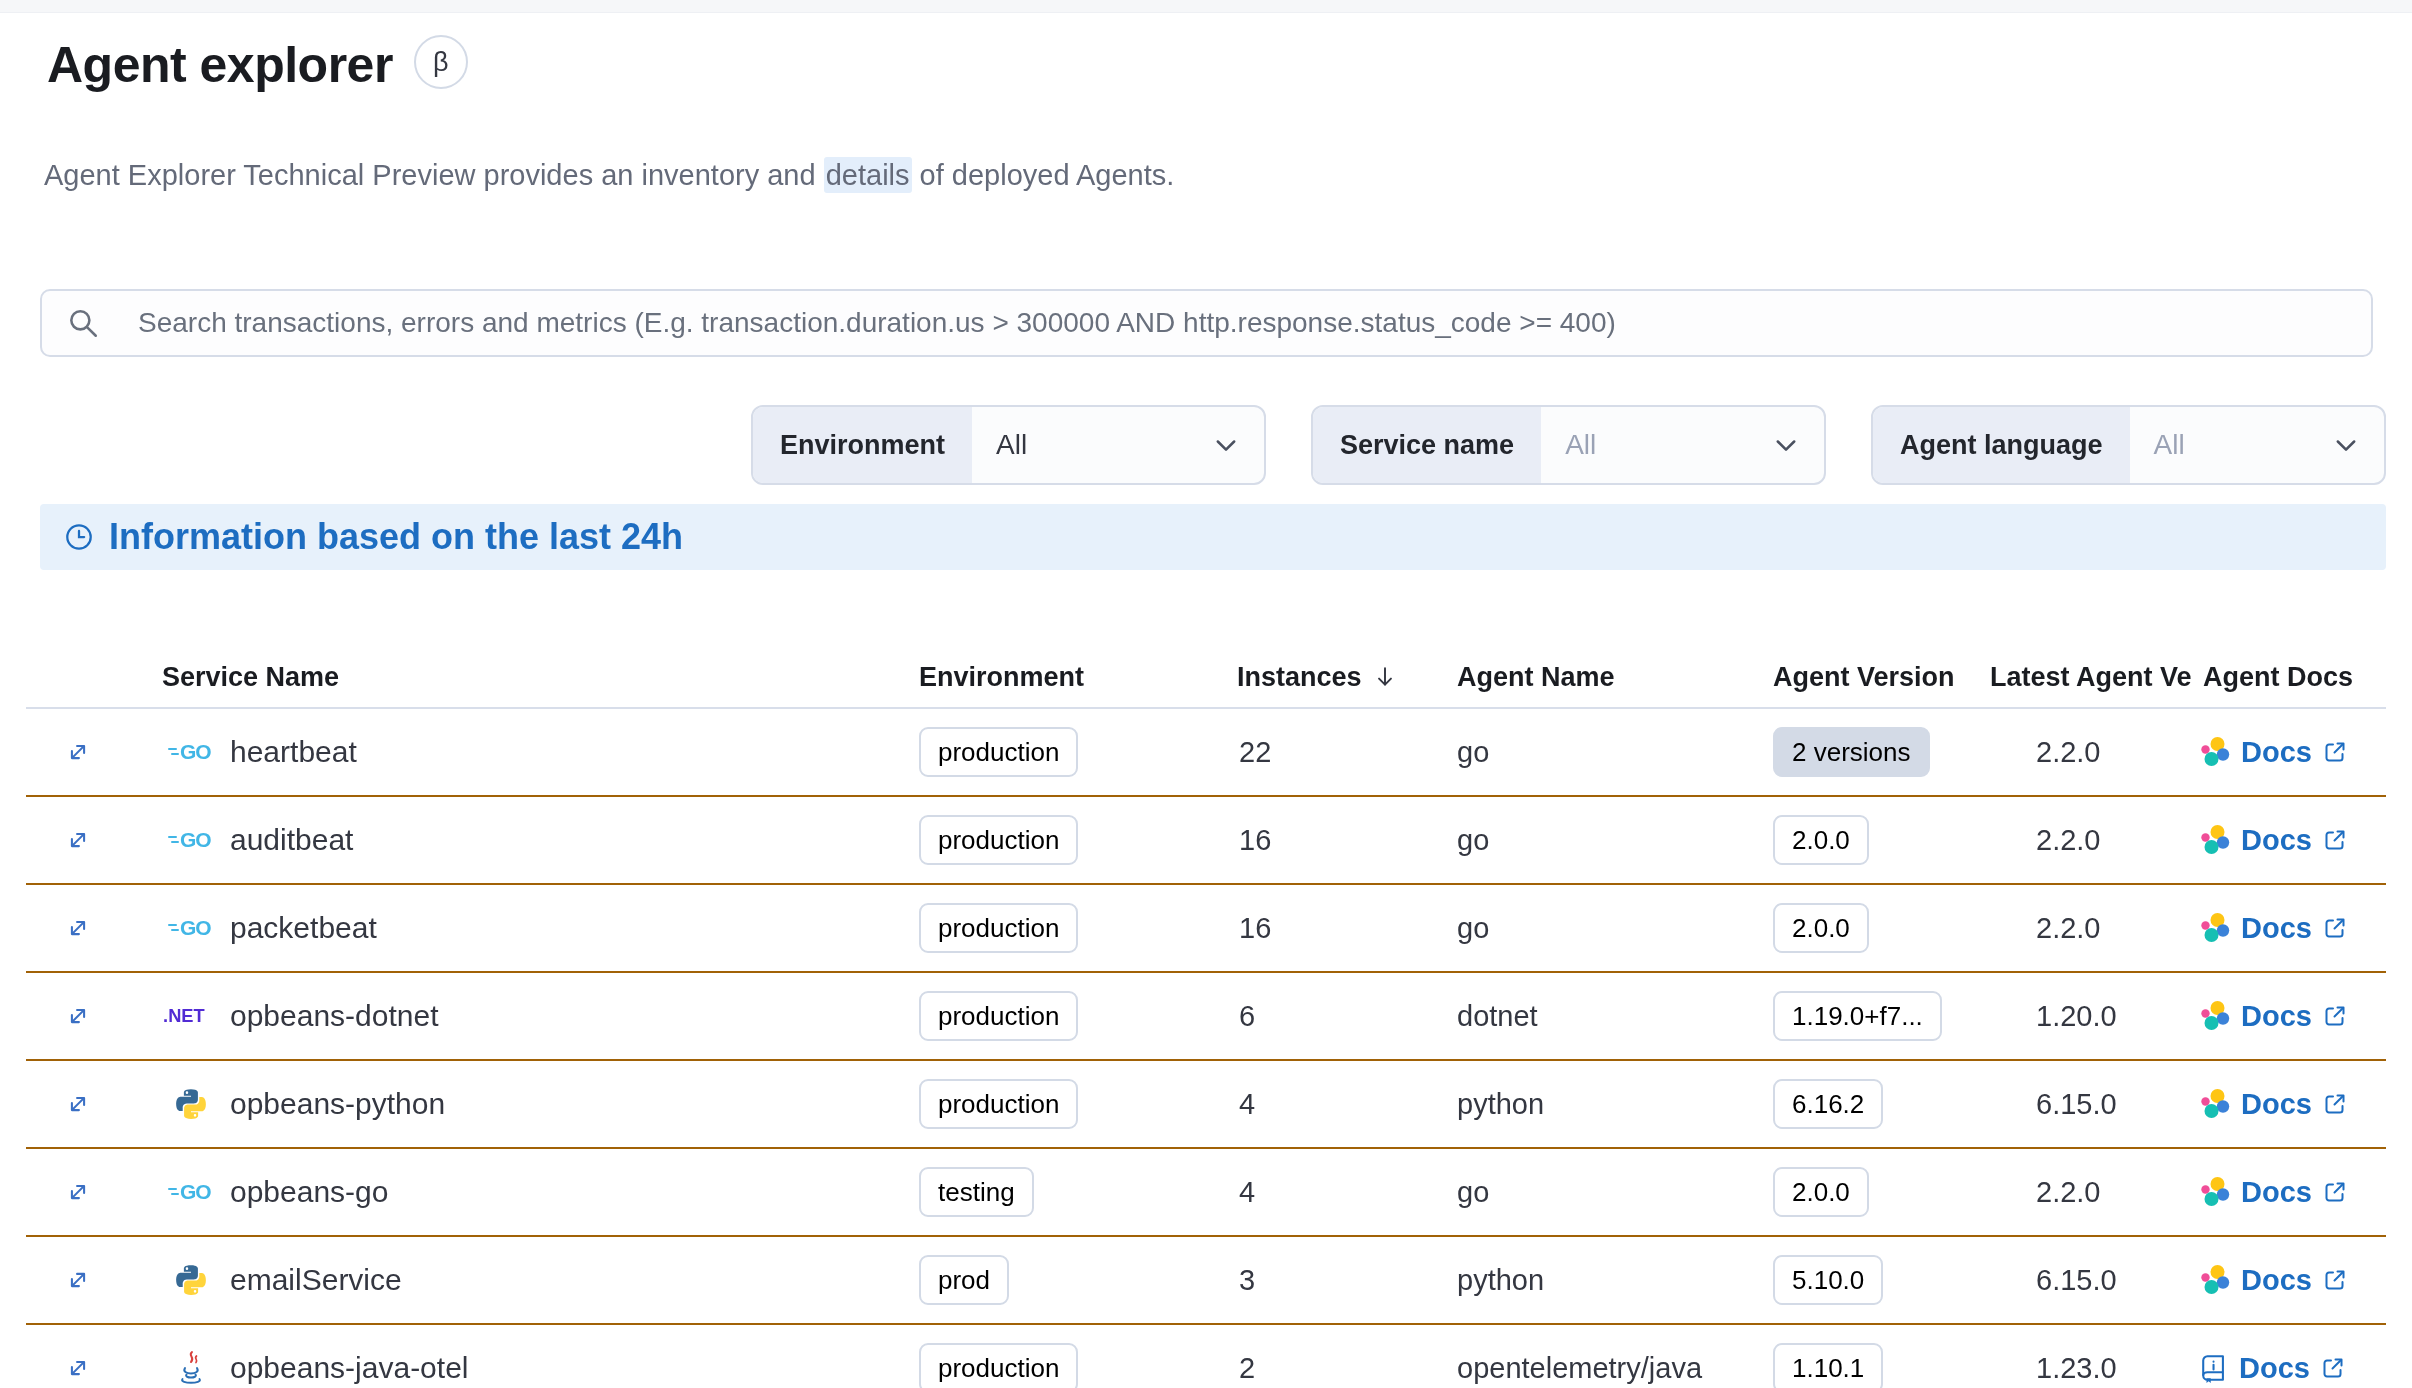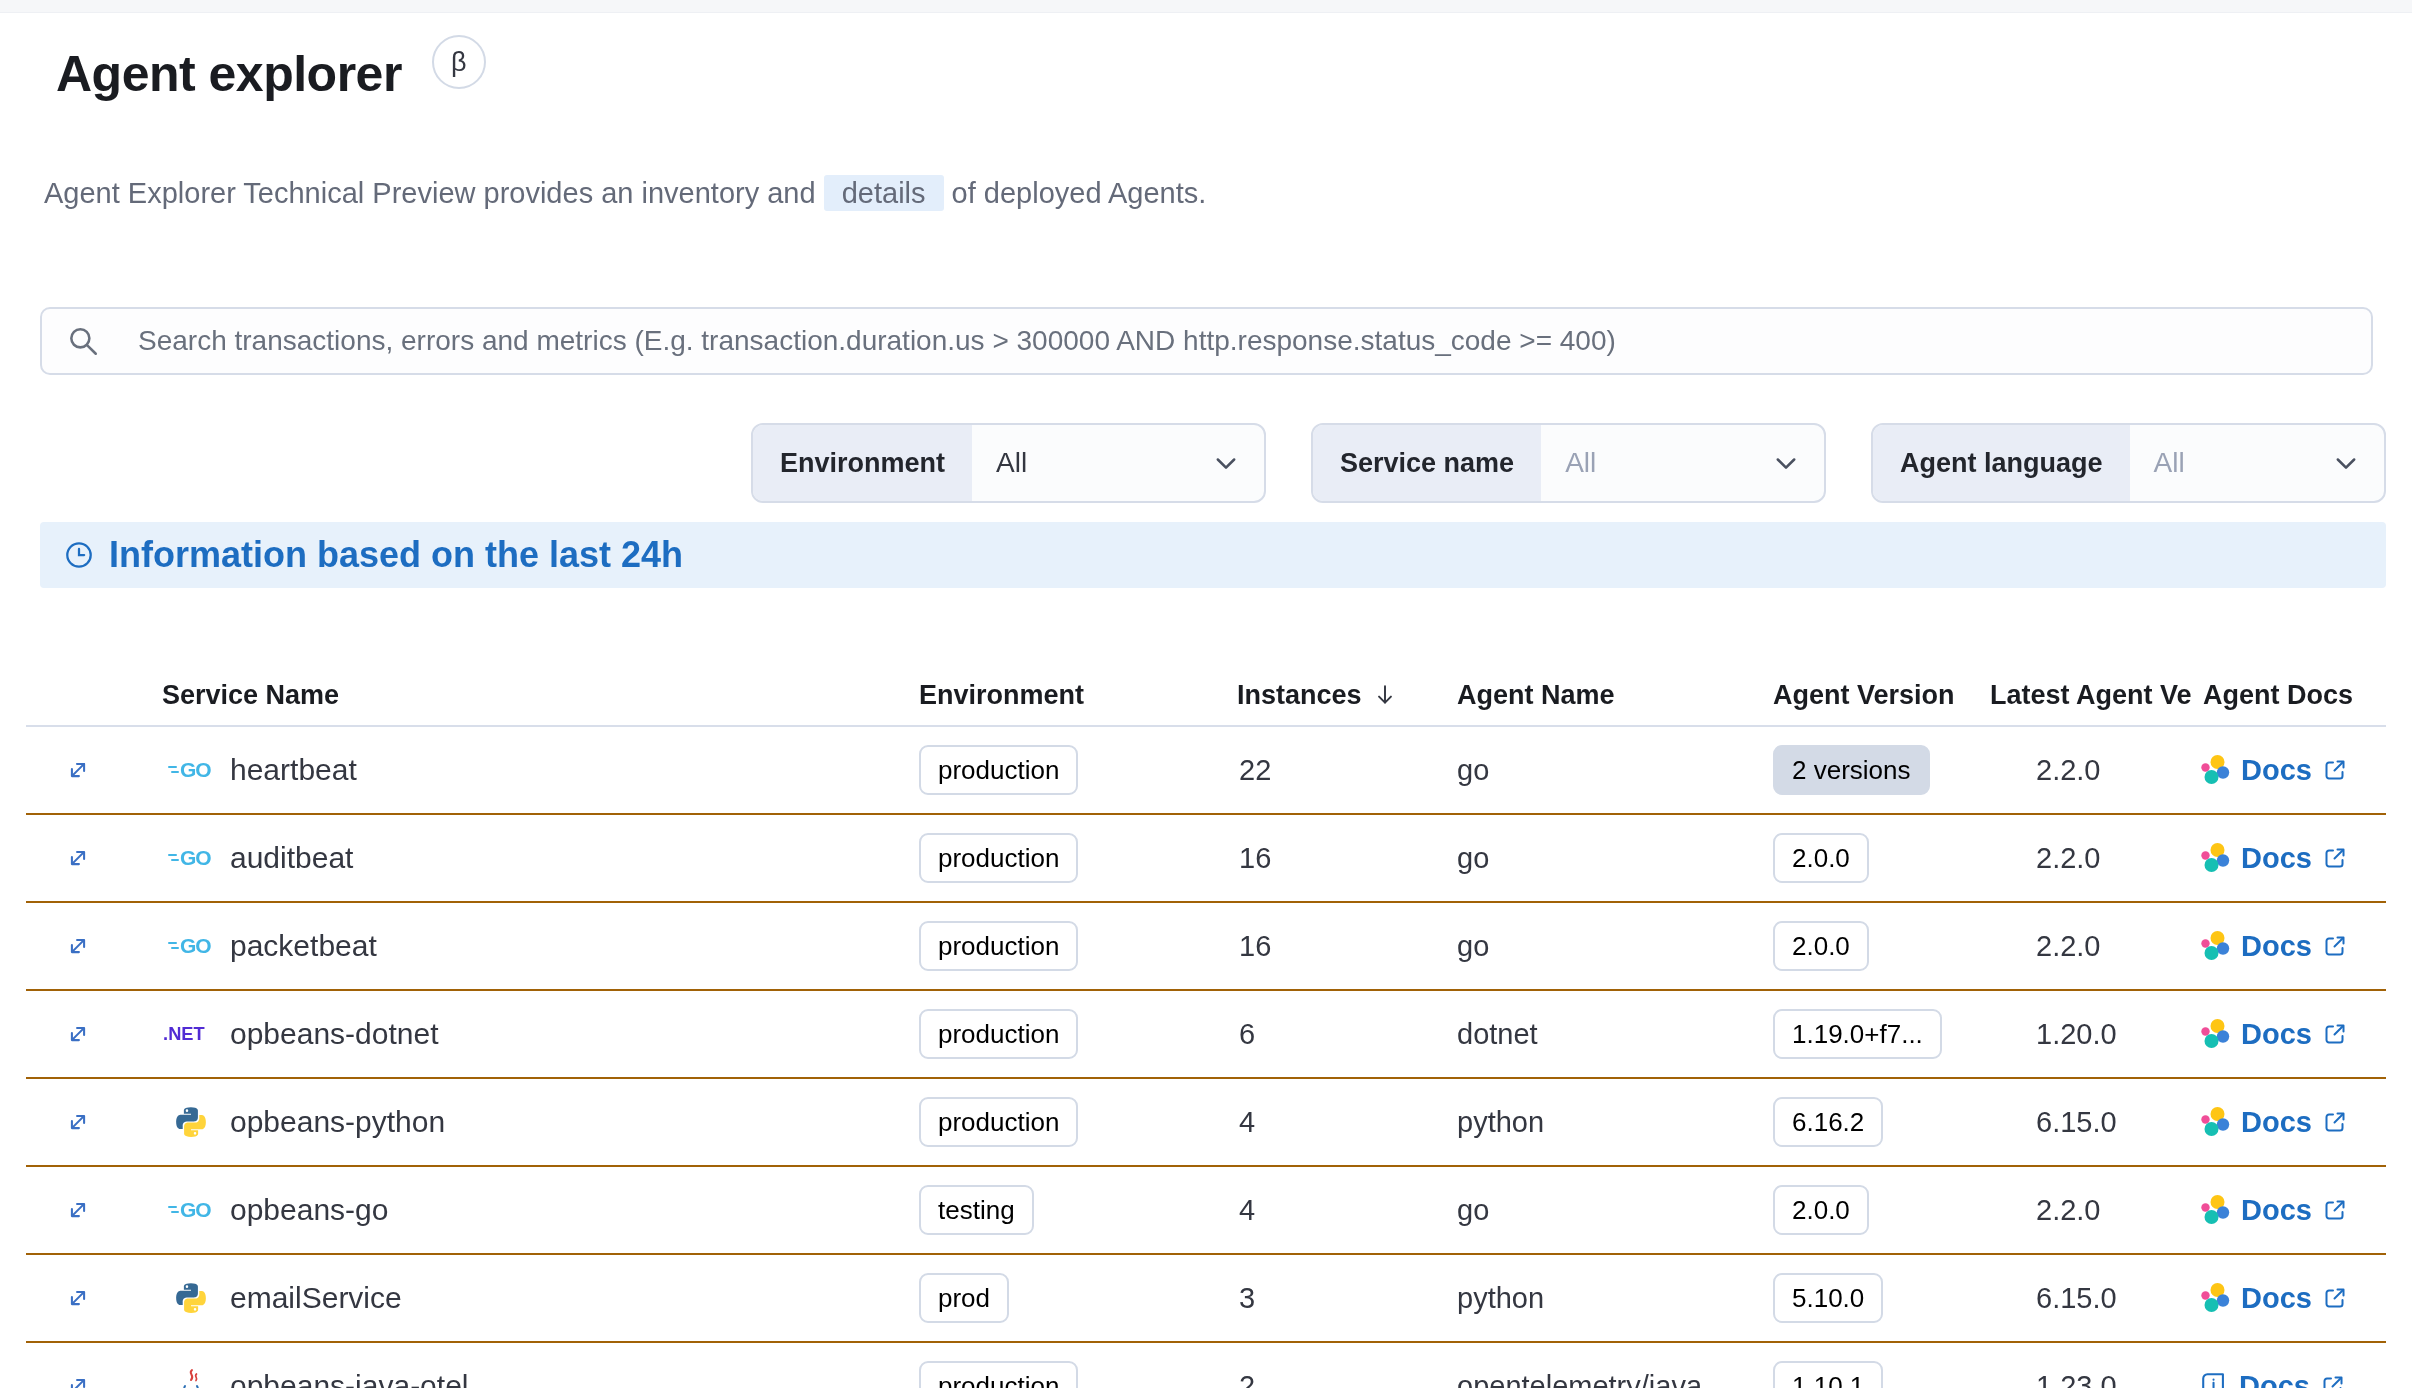--- a/index.html
+++ b/index.html
@@ -4,28 +4,28 @@
 <style>
   html,body{margin:0;padding:0;}
   body{
     width:2412px;height:1388px;overflow:hidden;background:#fff;
     font-family:"Liberation Sans","DejaVu Sans",sans-serif;color:#343741;
     position:relative;
   }
   .top-strip{height:12px;background:#f6f7f9;border-bottom:1px solid #eef0f4;}
   
   .page-header{margin:18px 44px 0 44px;display:flex;align-items:flex-start;gap:18px;}
-  h1.page-title{margin:12px;font-size:50px;line-height:62px;font-weight:700;color:#1a1c21;letter-spacing:-0.5px;}
+  h1.page-title{margin:3px;font-size:50px;line-height:62px;font-weight:700;color:#1a1c21;letter-spacing:-0.5px;}
   .beta-badge{
     width:50px;height:50px;border:2px solid #d3dae6;border-radius:50%;
     display:flex;align-items:center;justify-content:center;
     font-size:27px;color:#343741;margin-top:4px;background:#fff;
   }
   .subtitle{margin:56px 44px 0 44px;font-size:29px;line-height:40px;color:#646a79;}
-  .subtitle .hl{background:#e3eefb;border-radius:3px;padding:2px 18px;}
+  .subtitle .hl{background:#e3eefb;border-radius:3px;padding:2px 2px;}
   
   .search-wrap{margin:94px 39px 0 40px;position:relative;}
   .search-input{
     width:100%;box-sizing:border-box;height:68px;border:2px solid #d6dce8;border-radius:10px;
     background:#fdfdfe;font-size:28px;color:#343741;padding:0 24px 0 96px;outline:none;
     font-family:"Liberation Sans","DejaVu Sans",sans-serif;
   }
   .search-input::placeholder{color:#69707d;opacity:1;}
   .search-icon{position:absolute;left:26px;top:17px;pointer-events:none;}
   

